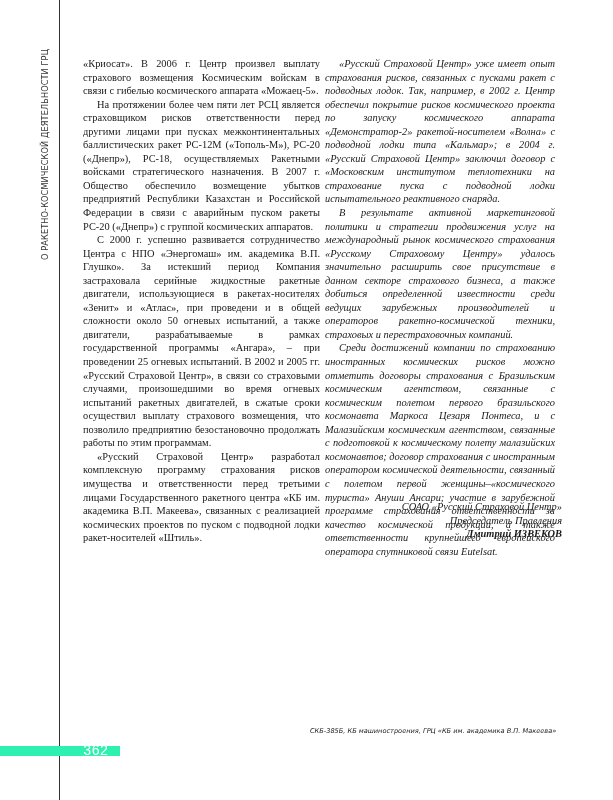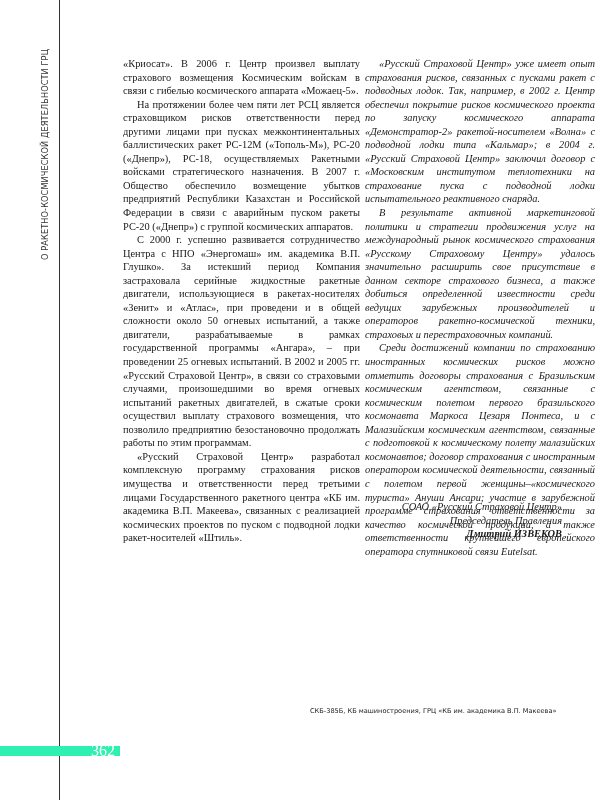--- a/index.html
+++ b/index.html
@@ -7,40 +7,41 @@
     width: 613px; height: 800px; background: #ffffff; position: relative; overflow: hidden;
     font-family: "Liberation Serif", "DejaVu Serif", serif; color: #1a1a1a;
   }
   .vline { position: absolute; left: 59px; top: 0; width: 1px; height: 800px; background: #333; }
   .side-title {
     position: absolute; left: 40px; top: 260px; width: 220px;
     transform-origin: 0 0; transform: rotate(-90deg);
     font-family: "DejaVu Sans", "Liberation Sans", sans-serif; font-size: 8.2px;
     letter-spacing: 0.1px; color: #333; white-space: nowrap; text-transform: uppercase;
   }
-  .col { position: absolute; top: 57px; font-size: 10.4px; line-height: 13.55px; text-align: justify; hyphens: manual; margin-left: 40px; }
+  .col { position: absolute; top: 57px; font-size: 10.4px; line-height: 13.55px; text-align: justify; hyphens: manual; }
   .col p { margin: 0; text-indent: 14px; }
   .col p.noindent { text-indent: 0; }
   .col-left { left: 83px; width: 237px; }
   .col-right { left: 325px; width: 230px; font-style: italic; }
   .signature {
     position: absolute; left: 380px; width: 182px; top: 500px; text-align: right;
     font-style: italic; font-size: 10.4px; line-height: 13.5px;
   }
   .signature .name { font-weight: bold; }
   .page-bar { position: absolute; left: 0; top: 746px; width: 120px; height: 10px; background: #2ef0b0; }
   .page-num {
-    position: absolute; left: 91px; top: 744px; width: 40px;
-    font-family: Liberation Serif, serif; font-size: 16px; color: #ffffff;
+    position: absolute; left: 83px; top: 744px; width: 40px;
+    font-family: Liberation Mono, monospace; font-size: 14px; color: #ffffff;
     line-height: 14px;
   }
   .footer-text {
-    position: absolute; left: 310px; top: 706px; width: 260px; text-align: left;
+    position: absolute; left: 310px; top: 726px; width: 260px; text-align: left;
     font-family: "DejaVu Sans", "Liberation Sans", sans-serif; font-size: 6.6px; color: #222; line-height: 10px;
     white-space: nowrap;
+    font-style: italic;
   }
 </style>
 </head>
 <body>
 
 <div class="vline"></div>
 
 <div class="side-title">О ракетно-космической деятельности ГРЦ</div>
 
 <div class="col col-left">

